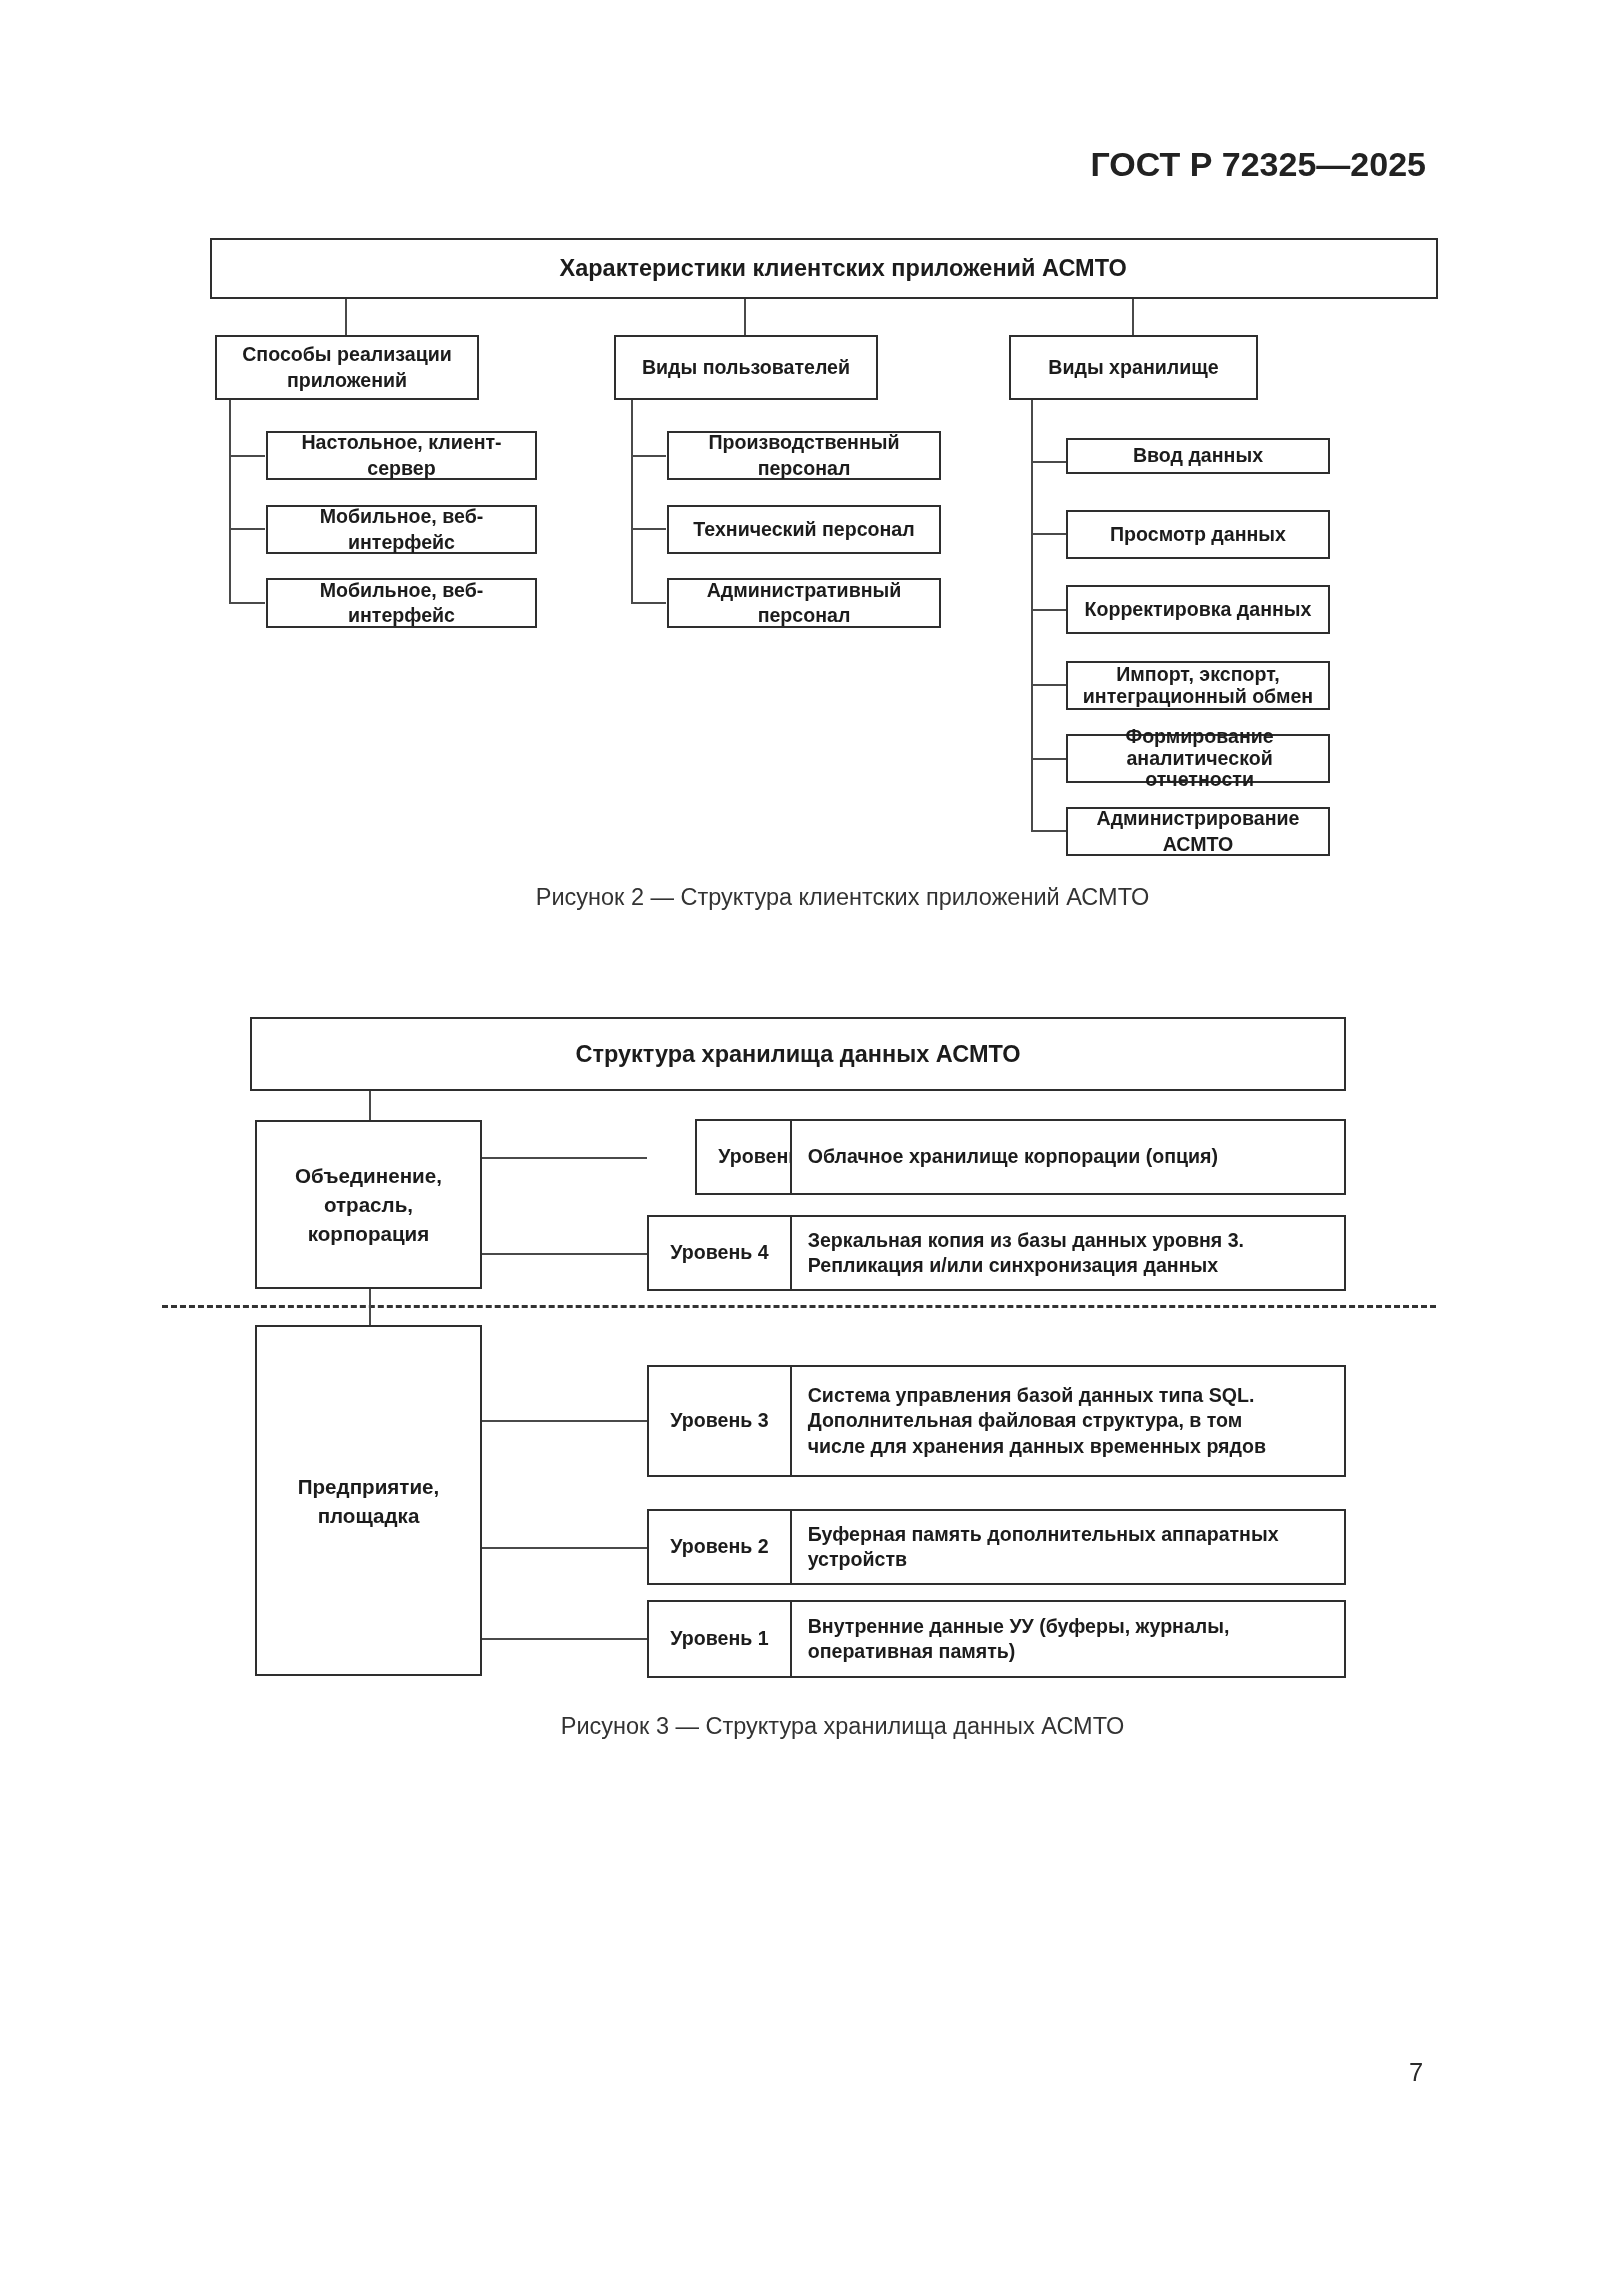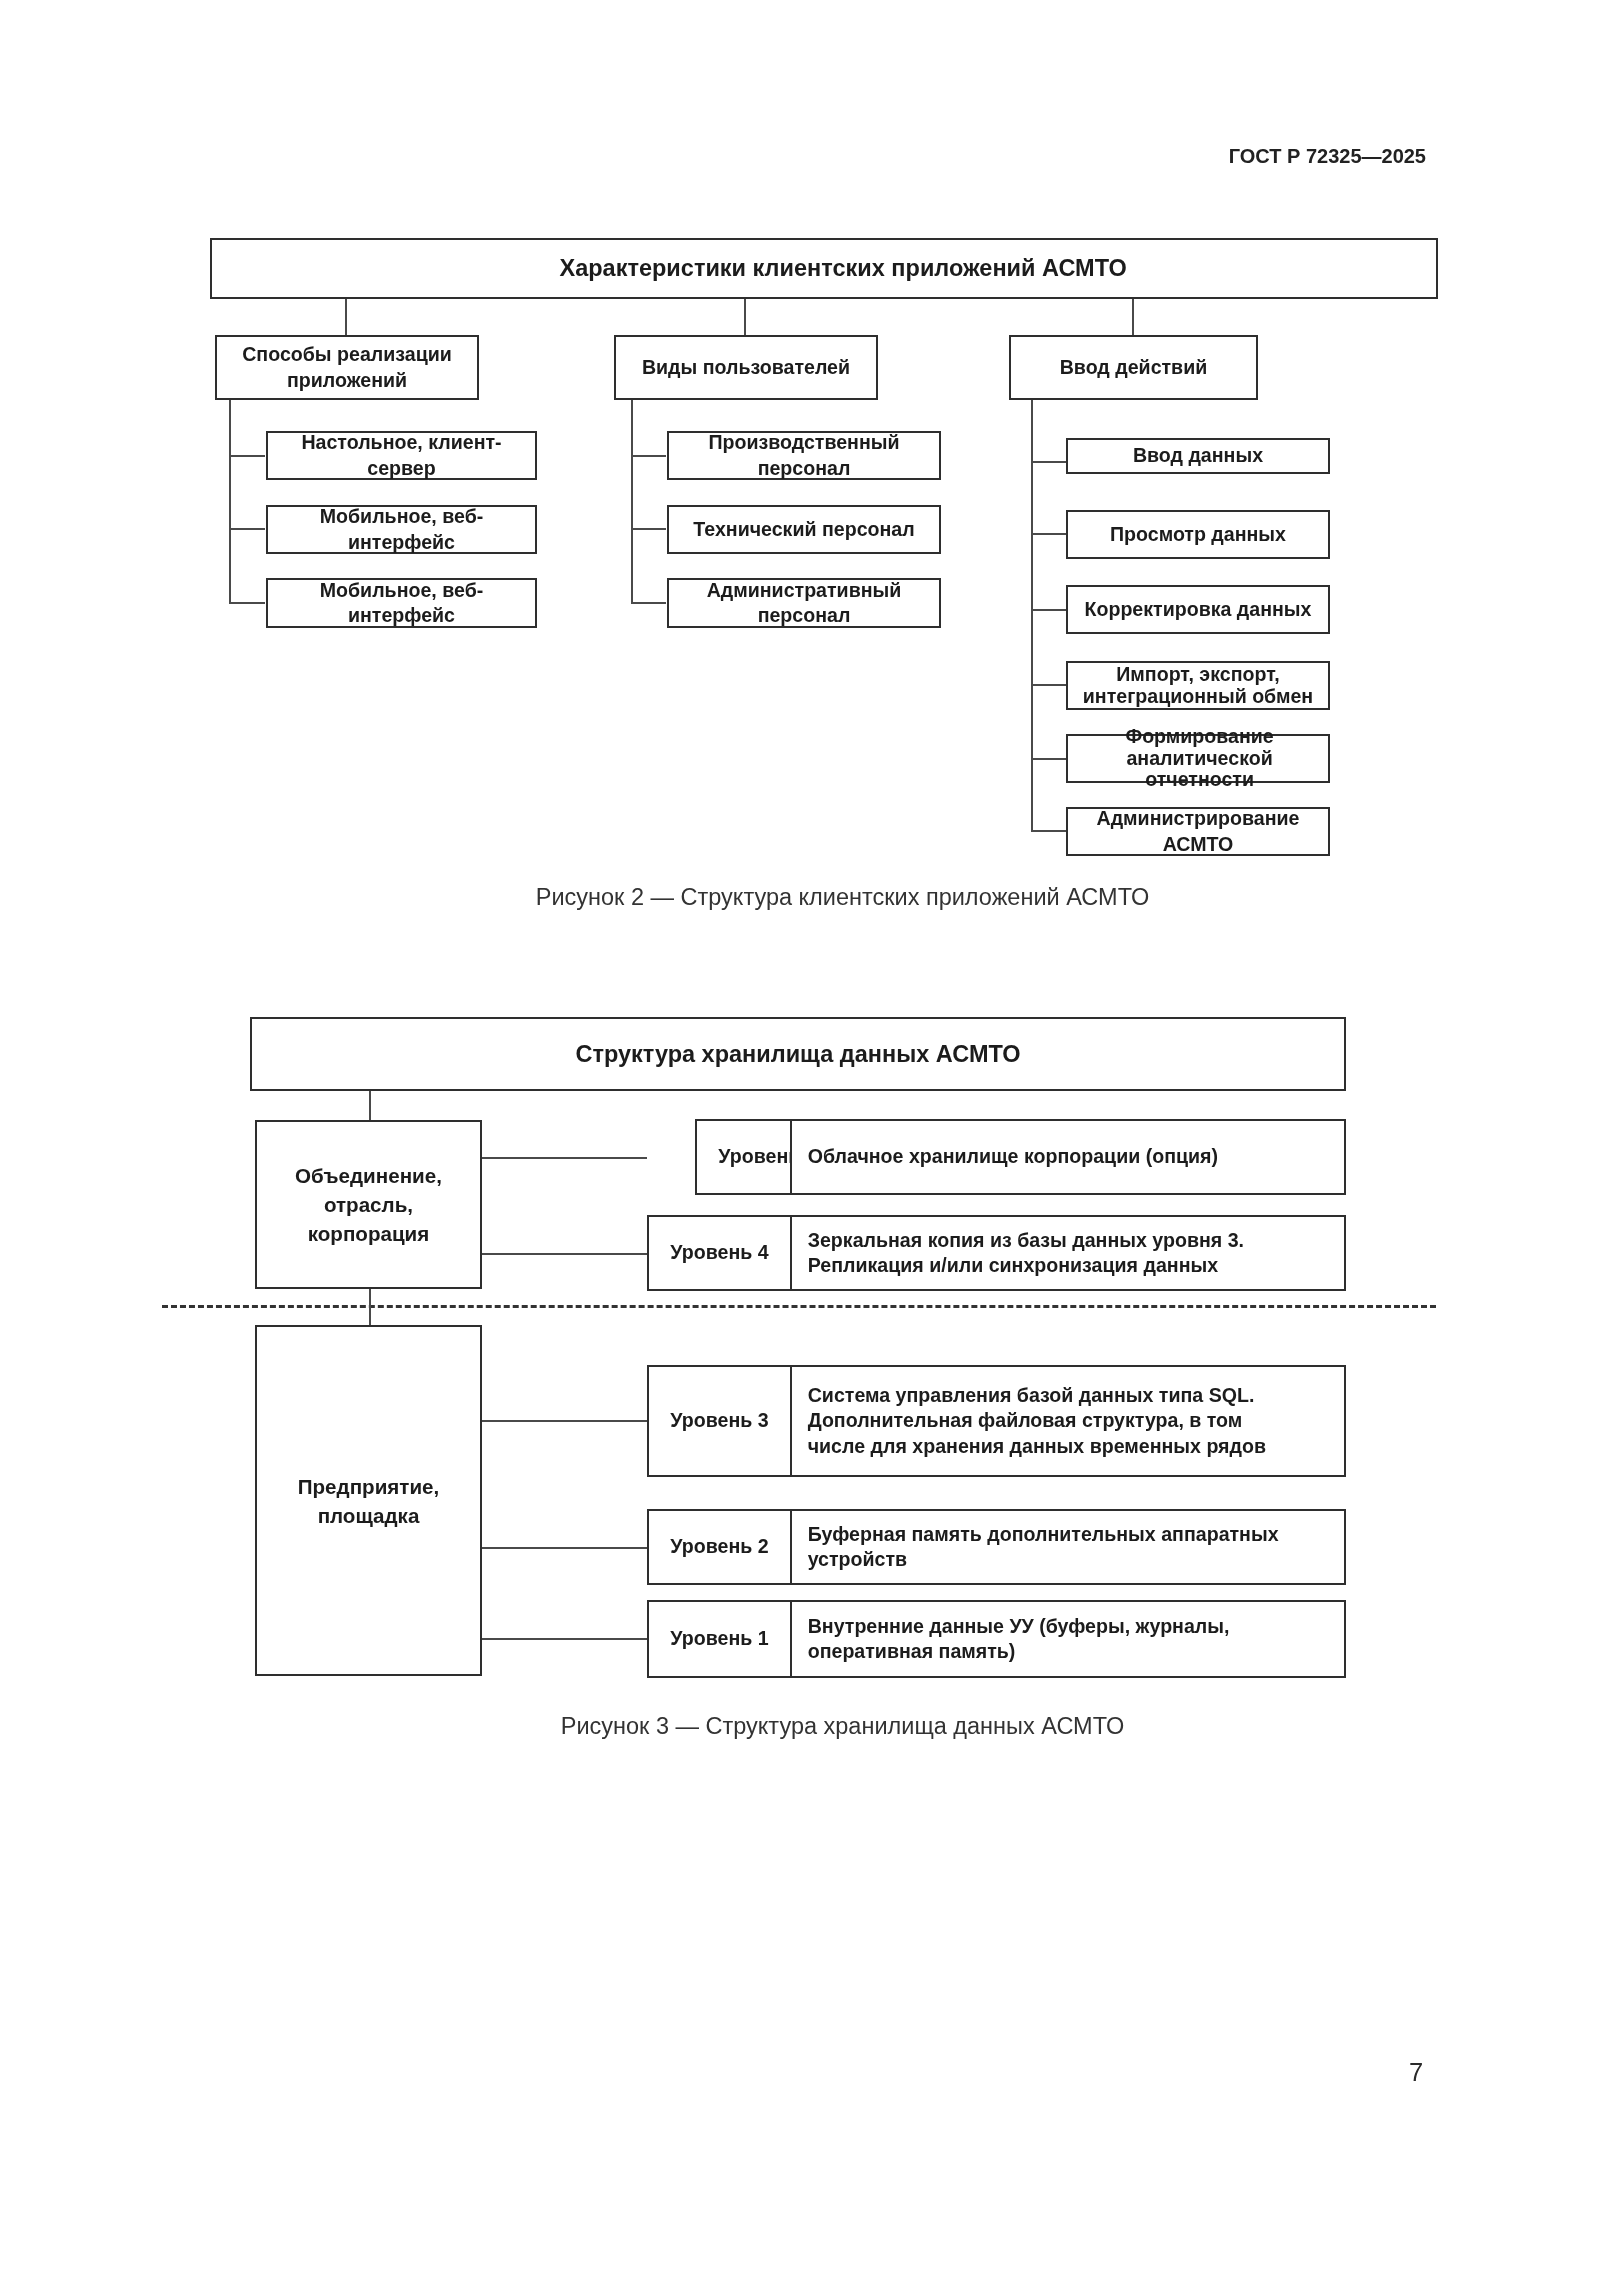--- a/index.html
+++ b/index.html
@@ -36,21 +36,21 @@
     border-top:3.9px dashed #333333;
   }
   .caption {
     position:absolute; left:0; width:1621px;
     text-align:center;
     font-size:23.5px; font-weight:400; color:#333333;padding-left:32px;
   }
   .doc-header {
     position:absolute; top:145px; left:0; width:1426px;
     text-align:right;
-    font-size:20px; font-weight:700; color:#222222;
+    font-size:34px; font-weight:700; color:#222222;
   }
   .page-num {
     position:absolute; top:2058px; left:1367px; width:98px;
     text-align:center;
     font-size:25.5px; font-weight:400; color:#2a2a2a;
   }
 </style>
 </head>
 <body>
 
@@ -61,21 +61,21 @@
 
   <div class="box title-box" style="left:210px; top:238px; width:1228px; height:61px;padding-left:48px;">Характеристики клиентских приложений АСМТО</div>
 
   <div class="vline" style="left:345px; top:299px; height:36px;"></div>
   <div class="vline" style="left:744px; top:299px; height:36px;"></div>
   <div class="vline" style="left:1132px; top:299px; height:36px;"></div>
 
   <div class="box" style="left:215px; top:335px; width:264px; height:65px;">Способы реализации
 приложений</div>
   <div class="box" style="left:614px; top:335px; width:264px; height:65px;">Виды пользователей</div>
-  <div class="box" style="left:1009px; top:335px; width:249px; height:65px;">Ввод действий</div>
+  <div class="box" style="left:1009px; top:335px; width:249px; height:65px;">Виды хранилище</div>
 
   <div class="vline" style="left:229px; top:400px; height:204px;"></div>
   <div class="hline" style="left:229px; top:455px; width:36px;"></div>
   <div class="hline" style="left:229px; top:528px; width:36px;"></div>
   <div class="hline" style="left:229px; top:602px; width:36px;"></div>
   <div class="box" style="left:266px; top:431px; width:271px; height:49px;">Настольное, клиент-сервер</div>
   <div class="box" style="left:266px; top:505px; width:271px; height:49px;">Мобильное, веб-интерфейс</div>
   <div class="box" style="left:266px; top:578px; width:271px; height:50px;">Мобильное, веб-интерфейс</div>
 
   <div class="vline" style="left:631px; top:400px; height:204px;"></div>

